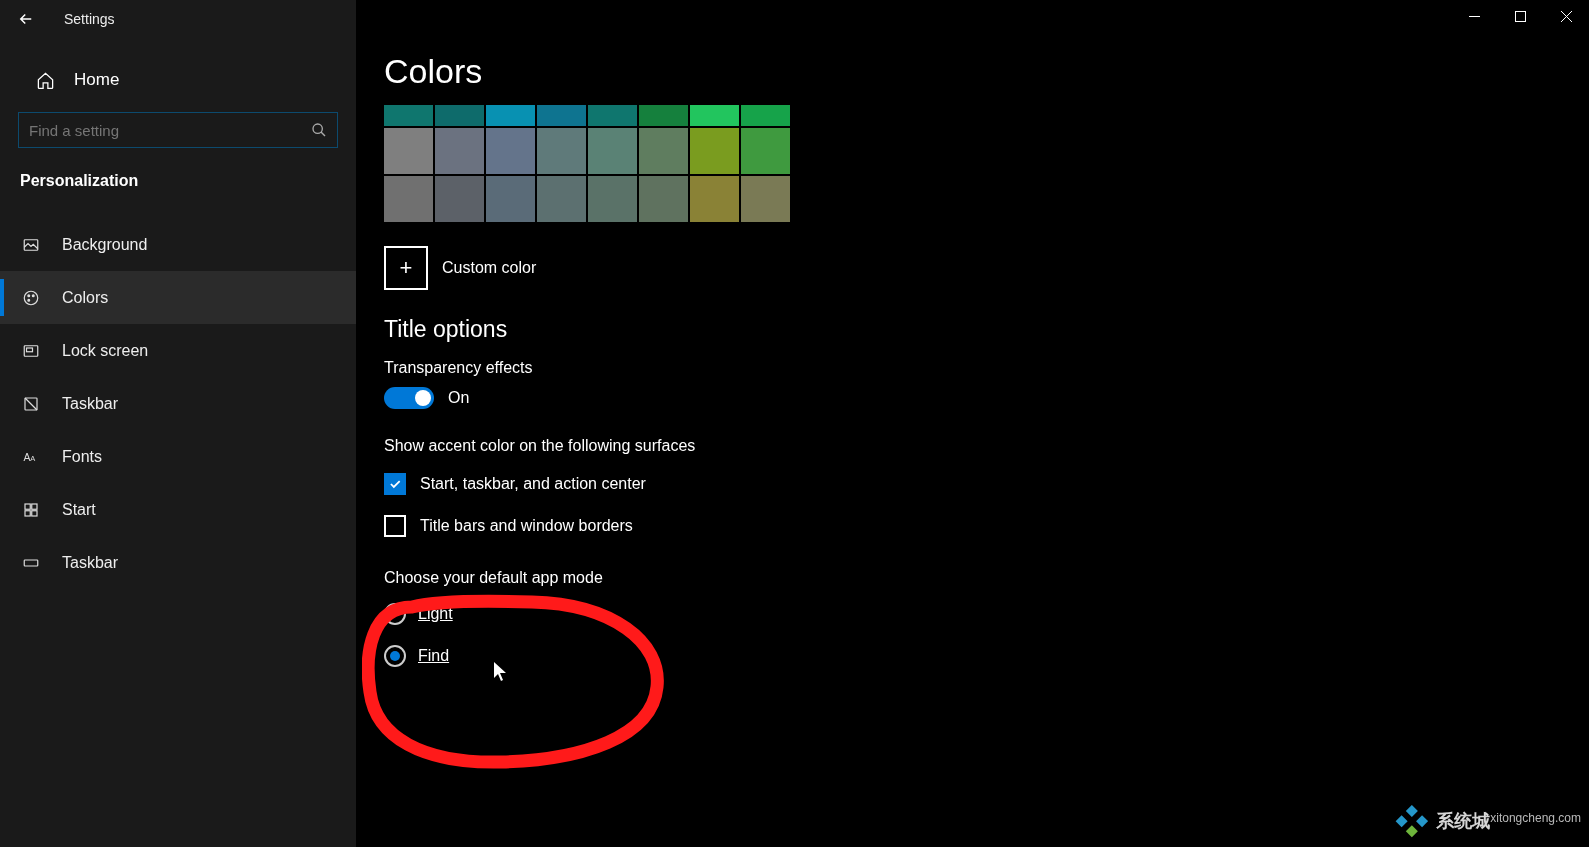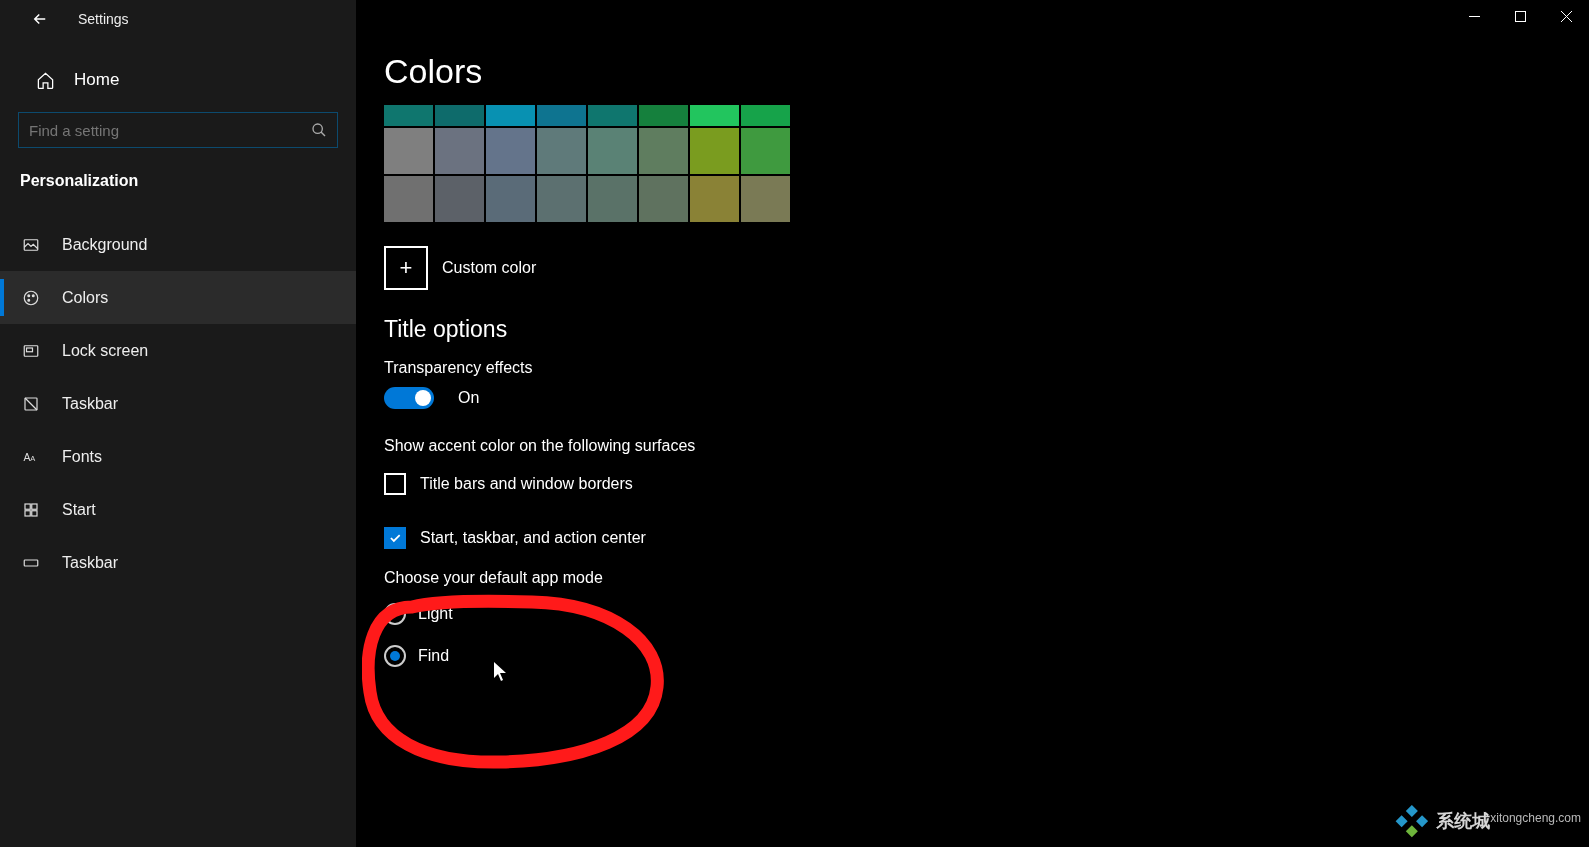--- a/index.html
+++ b/index.html
@@ -1,21 +1,21 @@
 <!DOCTYPE html>
 <html><head>
 <meta charset="utf-8">
 <style>
   * { margin: 0; padding: 0; box-sizing: border-box; font-family: "Segoe UI", sans-serif; }
   body { background: #000; color: #fff; width: 1589px; height: 847px; overflow: hidden; position: relative; }
   .window { display: flex; width: 100%; height: 100%; }
 
   
   .titlebar { position: absolute; top: 0; left: 0; right: 0; height: 38px; display: flex; align-items: flex-start; z-index: 10; }
-  .titlebar-left { display: flex; align-items: center; padding-left: 20px; height: 38px; }
+  .titlebar-left { display: flex; align-items: center; padding-left: 6px; height: 38px; }
   .back-btn { width: 40px; height: 38px; display: flex; align-items: center; justify-content: center; cursor: pointer; }
   .title-text { font-size: 14px; font-weight: 400; margin-left: 18px; color: #eee; }
   .win-controls { margin-left: auto; display: flex; }
   .win-btn { width: 46px; height: 32px; display: flex; align-items: center; justify-content: center; cursor: pointer; }
   .win-btn svg { fill: #fff; }
 
   
   .sidebar { width: 356px; background: #1a1a1a; height: 100%; padding-top: 58px; display: flex; flex-direction: column; }
   .home-row { display: flex; align-items: center; padding: 12px 34px; cursor: pointer; }
   .home-row .icon { width: 22px; display: flex; justify-content: center; }
@@ -35,29 +35,29 @@
   .main { flex: 1; background: #000; padding: 52px 0 0 28px; overflow-y: auto; position: relative; }
   .page-title { font-size: 34px; font-weight: 400; margin-bottom: 14px; }
   .swatch-grid { display: flex; flex-direction: column; gap: 2px; margin-bottom: 24px; }
   .swatch-row { display: flex; gap: 2px; }
   .swatch { width: 49px; height: 21px; cursor: pointer; }
   .swatch.big { height: 46px; }
   .custom-color { display: flex; align-items: center; gap: 14px; margin-bottom: 26px; }
   .plus-box { width: 44px; height: 44px; border: 2px solid #fff; display: flex; align-items: center; justify-content: center; font-size: 22px; cursor: pointer; }
   .section-title { font-size: 23px; font-weight: 400; margin-bottom: 16px; margin-top: 10px; }
   .field-label { font-size: 16px; margin-bottom: 10px; }
-  .toggle-row { display: flex; align-items: center; gap: 24px; margin-bottom: 28px; }
+  .toggle-row { display: flex; align-items: center; gap: 14px; margin-bottom: 28px; }
   .toggle { width: 50px; height: 22px; background: #0078d7; border-radius: 11px; position: relative; cursor: pointer; }
   .toggle-thumb { position: absolute; right: 3px; top: 3px; width: 16px; height: 16px; background: #fff; border-radius: 50%; }
   .toggle-label { font-size: 16px; }
   .check-row { display: flex; align-items: center; gap: 14px; margin-bottom: 20px; }
   .checkbox { width: 22px; height: 22px; border: 2px solid #fff; display: flex; align-items: center; justify-content: center; cursor: pointer; }
   .checkbox.checked { background: #0078d7; border-color: #0078d7; }
   .check-label { font-size: 16px; }
-  .radio-row { display: flex; align-items: center; gap: 12px; margin-bottom: 20px; cursor: pointer; }
+  .radio-row { display: flex; align-items: center; gap: 12px; margin-bottom: 20px; cursor: pointer; text-decoration: underline; }
   .radio { width: 22px; height: 22px; border: 2px solid #ccc; border-radius: 50%; display: flex; align-items: center; justify-content: center; }
   .radio-dot { width: 10px; height: 10px; border-radius: 50%; background: #0078d7; }
 
   
   .annotation-circle { position: absolute; left: 362px; top: 592px; width: 305px; height: 178px; pointer-events: none; z-index: 5; }
   .annotation-circle svg { width: 100%; height: 100%; }
 
   
   .cursor { position: absolute; left: 494px; top: 662px; z-index: 6; pointer-events: none; }
 
@@ -238,32 +238,32 @@
     <div class="field-label">Transparency effects</div>
     <div class="toggle-row">
       <div class="toggle">
         <div class="toggle-thumb"></div>
       </div>
       <span class="toggle-label">On</span>
     </div>
 
     <div class="field-label" style="margin-bottom:18px;">Show accent color on the following surfaces</div>
 
-    <div class="check-row" style="margin-bottom:32px;">
-      <div class="checkbox"></div>
-      <span class="check-label">Title bars and window borders</span>
-    </div>
-
     <div class="check-row">
       <div class="checkbox checked">
         <svg width="14" height="14" viewBox="0 0 24 24" fill="none" stroke="#fff" stroke-width="3">
             <path d="M5 12l5 5L20 7"></path>
           </svg>
       </div>
       <span class="check-label">Start, taskbar, and action center</span>
+    </div>
+
+    <div class="check-row" style="margin-bottom:32px;">
+      <div class="checkbox"></div>
+      <span class="check-label">Title bars and window borders</span>
     </div>
 
     <div class="field-label" style="margin-bottom:16px;">Choose your default app mode</div>
 
     <div class="radio-row">
       <div class="radio"></div>
       <span>Light</span>
     </div>
 
     <div class="radio-row">

